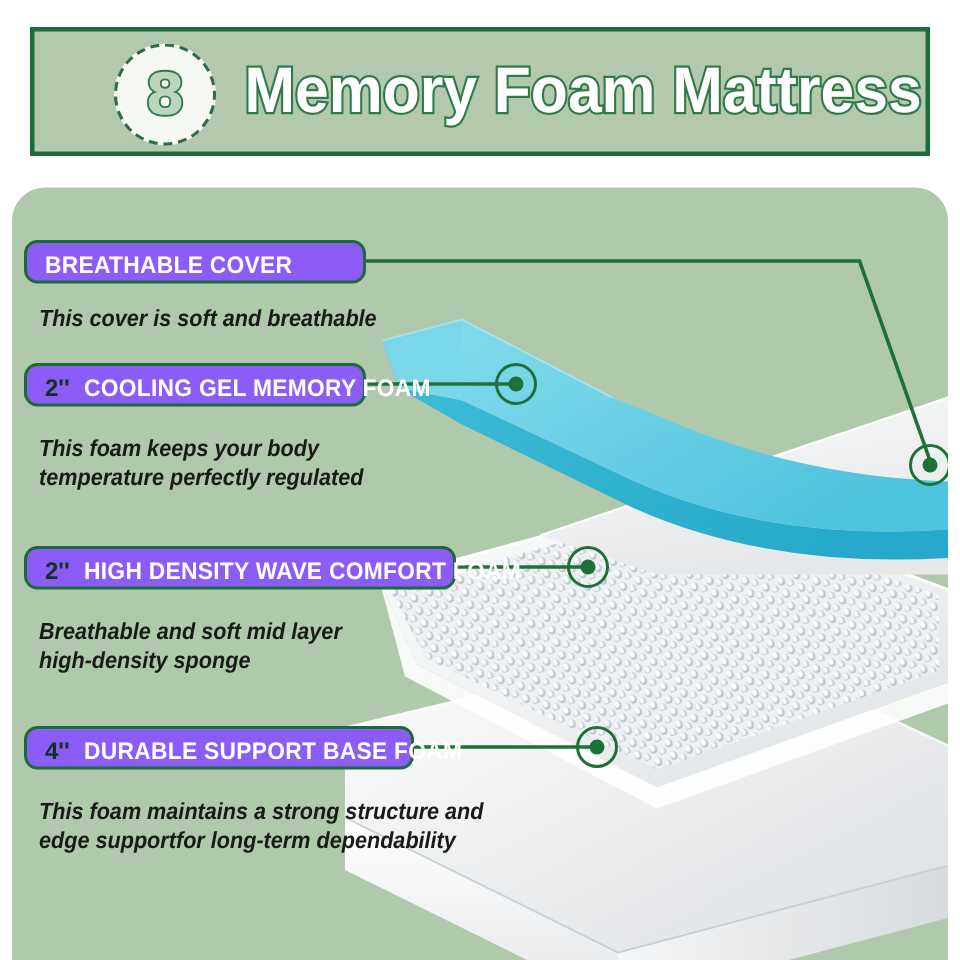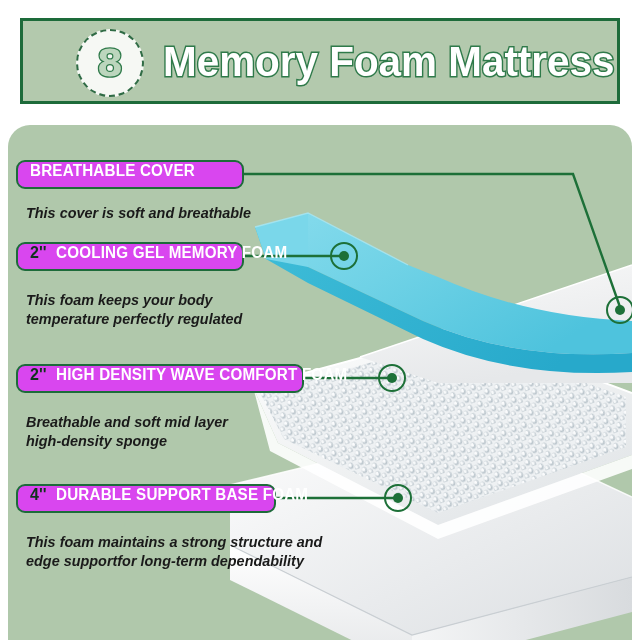--- a/index.html
+++ b/index.html
@@ -77,27 +77,27 @@
   #callout-layer {
     position: absolute;
     left: 0; top: 0;
     width: 624px; height: 515px;
     pointer-events: none;
   }
 
   
   .label-pill {
     position: absolute;
-    background: #d946ef;
+    background: #8b5cf6;
     border: 2px solid #1d6b3a;
     border-radius: 9px;
     box-sizing: border-box;
     height: 29px;
     display: flex;
-    align-items: flex-start;
+    align-items: flex-end;
     padding: 0 12px;
     white-space: nowrap;
   }
   .label-pill .pill-measure {
     font-family: "Liberation Sans Narrow", "Liberation Sans", sans-serif;
     font-size: 16px;
     font-weight: bold;
     color: #11331d;
     margin-right: 9px;
   }

